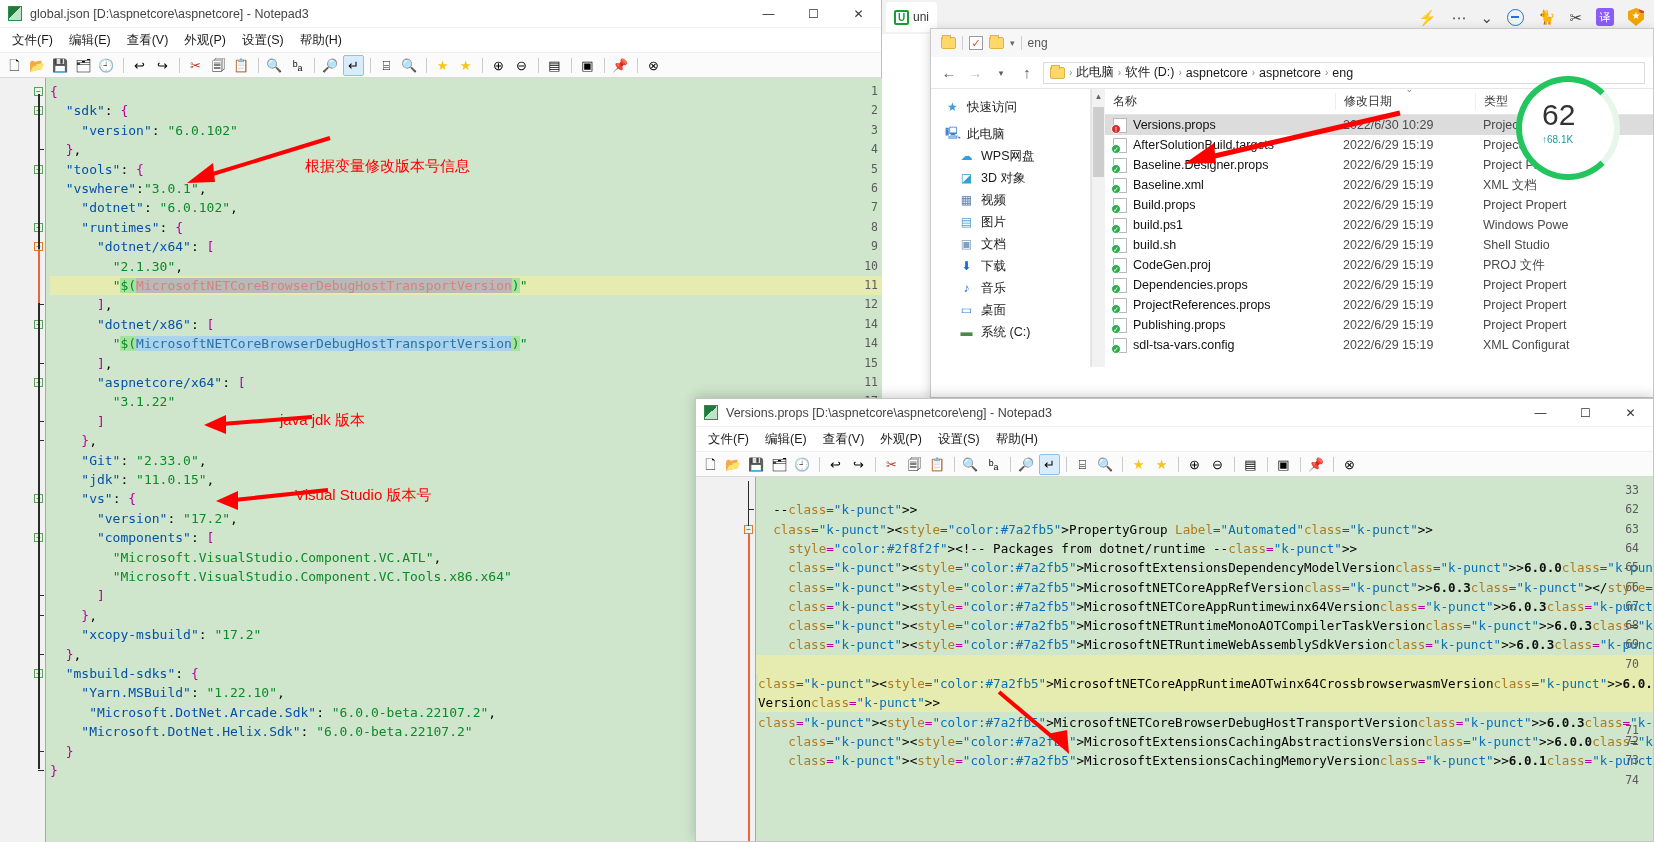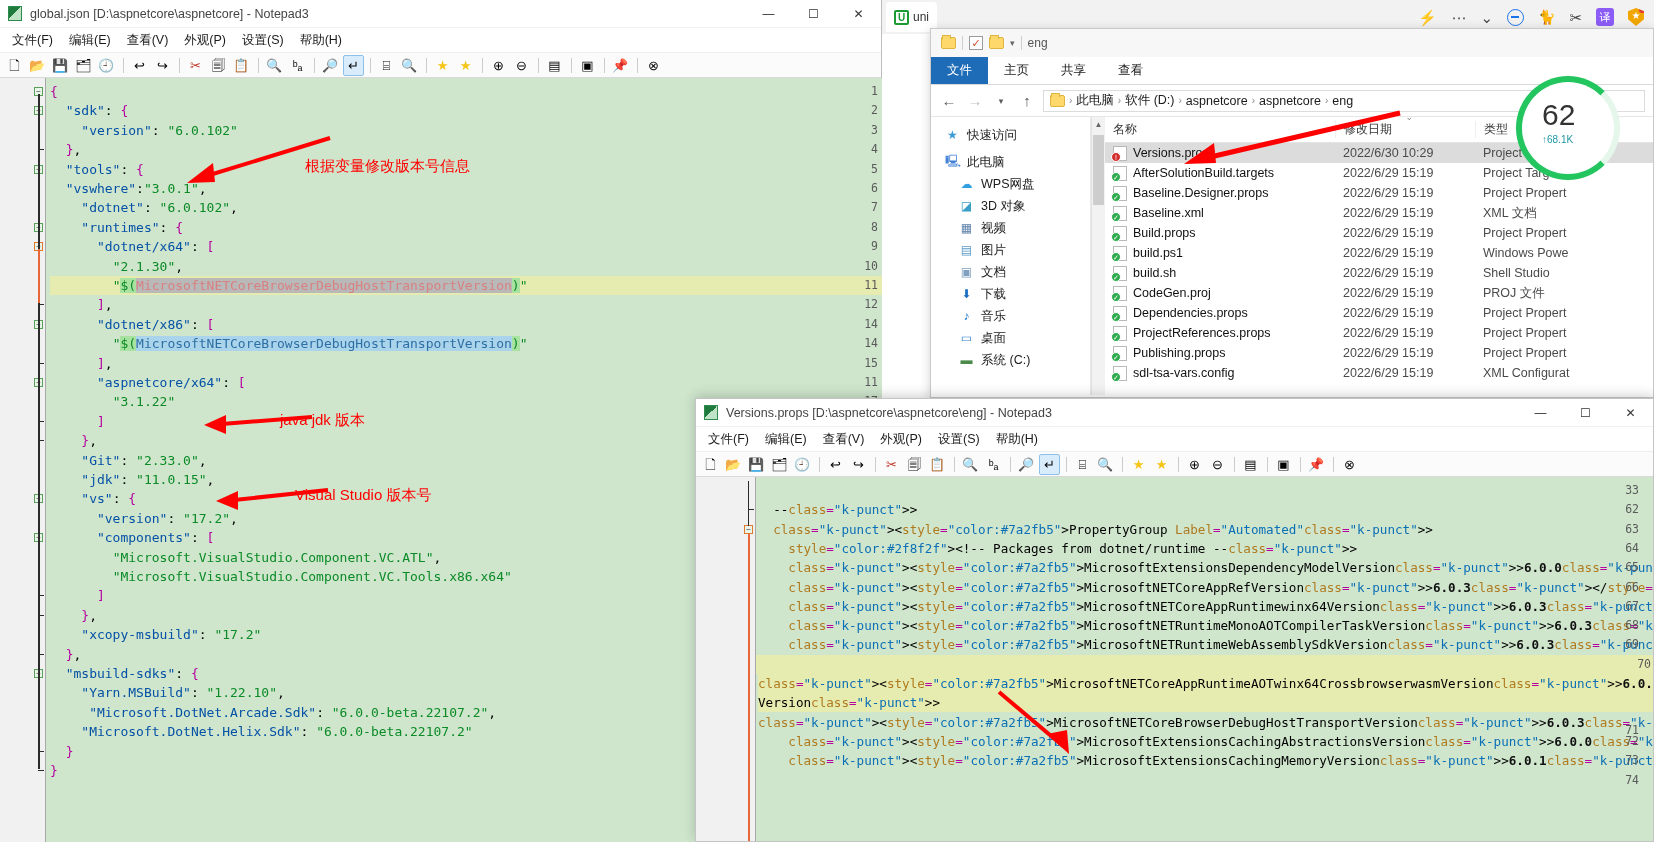--- a/index.html
+++ b/index.html
@@ -487,26 +487,20 @@
     <div class="ex-qat">
       <span class="folder-ico"></span>
       <span class="qat-sep"></span>
       <span class="chk-ico">✓</span>
       <span class="folder-ico"></span>
       <span style="font-size:9px;color:#666">▾</span>
       <span class="qat-sep"></span>
       <span>eng</span>
     </div>
 
-    <div class="ex-ribbon">
-      <div class="rb-tab file">文件</div>
-      <div class="rb-tab">主页</div>
-      <div class="rb-tab">共享</div>
-      <div class="rb-tab">查看</div>
-    </div>
 
     <div class="ex-addr">
       <span class="nav-btn">←</span>
       <span class="nav-btn dim">→</span>
       <span class="nav-btn" style="font-size:9px">▾</span>
       <span class="nav-btn">↑</span>
       <div class="crumbs">
         <span class="folder-ico"></span>
         <span class="crumb-sep">›</span>
         <span>此电脑</span>
@@ -801,21 +795,21 @@
         </div>
     <div class="ln" style="top: 4px; line-height: 19px; right: 14px;">33</div>
         <div class="ln" style="top: 23.3px; line-height: 19px; right: 14px;">62</div>
         <div class="ln" style="top: 42.6px; line-height: 19px; right: 14px;">63</div>
         <div class="ln" style="top: 61.9px; line-height: 19px; right: 14px;">64</div>
         <div class="ln" style="top: 81.2px; line-height: 19px; right: 14px;">65</div>
         <div class="ln" style="top: 100.5px; line-height: 19px; right: 14px;">66</div>
         <div class="ln" style="top: 119.8px; line-height: 19px; right: 14px;">67</div>
         <div class="ln" style="top: 139.1px; line-height: 19px; right: 14px;">68</div>
         <div class="ln" style="top: 158.4px; line-height: 19px; right: 14px;">69</div>
-        <div class="ln" style="top: 177.7px; line-height: 19px; right: 2px;">70</div>
+        <div class="ln" style="top: 177.7px; line-height: 19px; right: 14px;">70</div>
         <div class="ln" style="top: 244px; line-height: 19px; right: 14px;">71</div>
         <div class="ln" style="top: 254.9px; line-height: 19px; right: 14px;">72</div>
         <div class="ln" style="top: 274.2px; line-height: 19px; right: 14px;">73</div>
         <div class="ln" style="top: 293.5px; line-height: 19px; right: 14px;">74</div>
         <div class="fold-tick" style="left: 52px; top: 32.3px; width: 6px;"></div>
         <div class="fold-box orange" style="left: 48px; top: 47.6px;">−</div>
         <div class="fold-line orange" style="left: 52px; top: 56.6px; height: 330px;"></div>
         <div class="fold-line" style="left: 52px; top: 4px; height: 44.6px; width: 1px;"></div>
       </div>
   </div>

